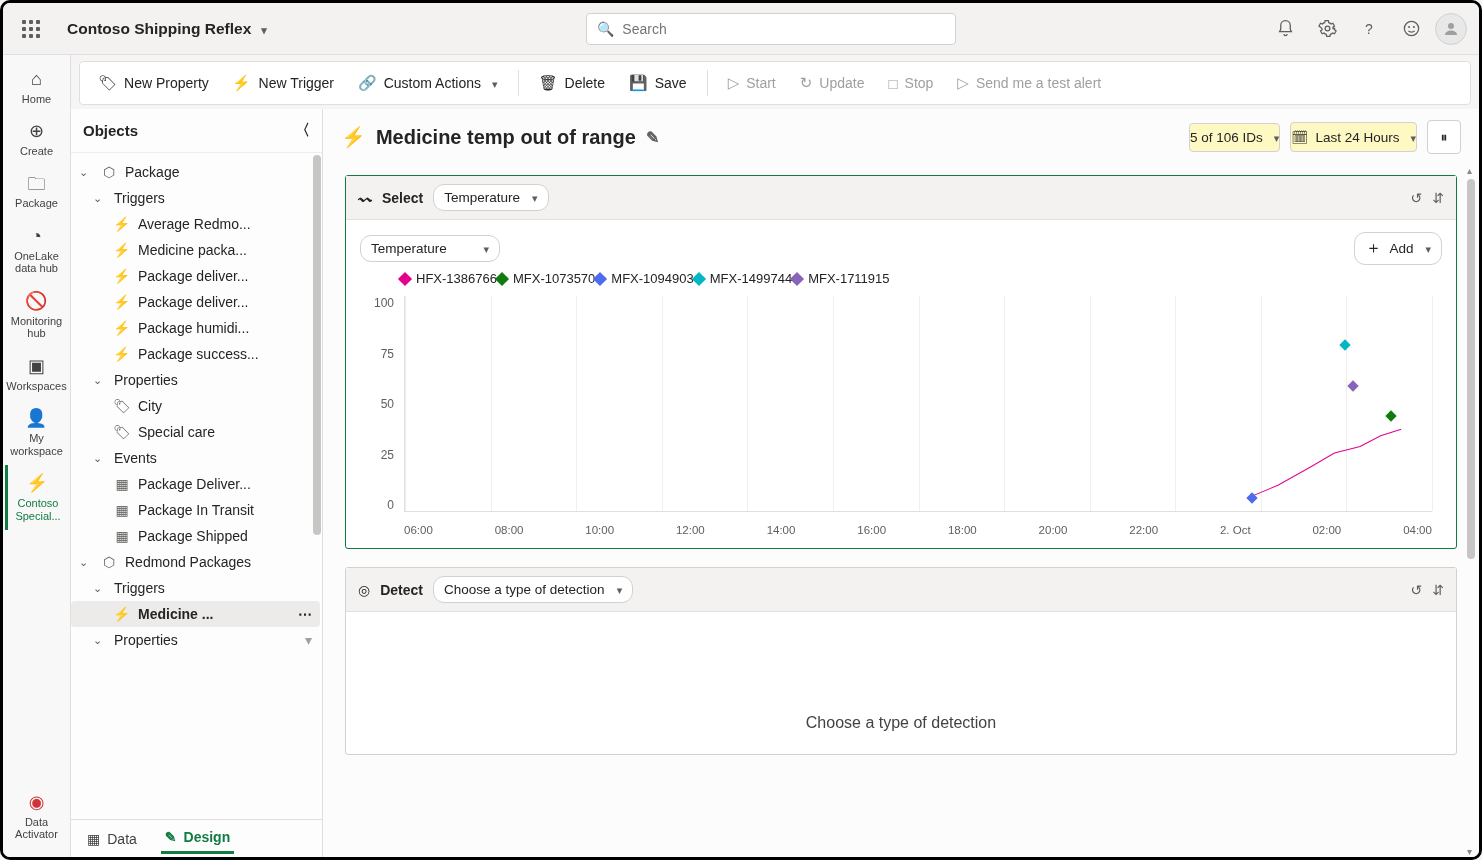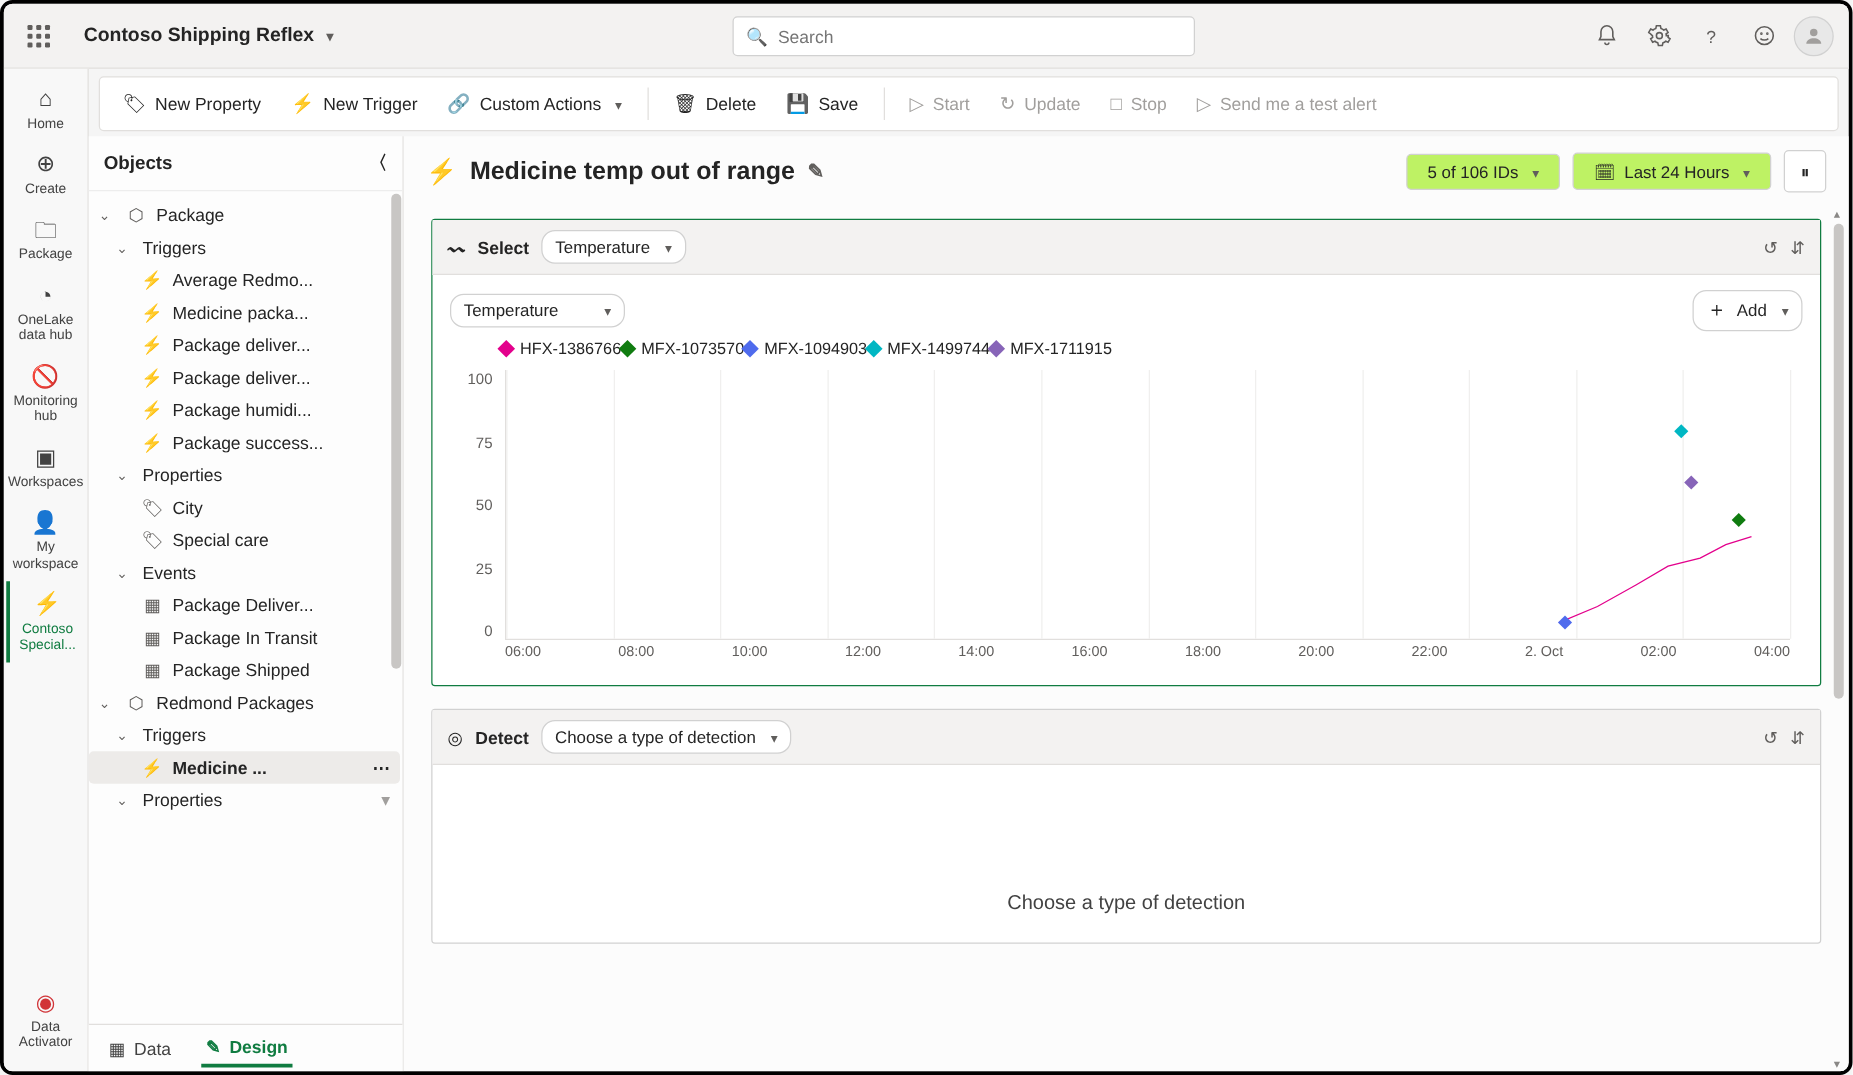--- a/index.html
+++ b/index.html
@@ -56,36 +56,36 @@
 
 
 .footer-tabs { height: 38px; border-top: 1px solid #e1dfdd; display: flex; align-items: center; padding: 0 12px; gap: 20px; background: #fdfdfd; }
 .ftab { display: flex; align-items: center; gap: 7px; padding: 6px 4px; cursor: pointer; font-size: 14px; color: #424242; }
 .ftab.active { font-weight: 600; color: #107c41; border-bottom: 3px solid #107c41; }
 
 
 .canvas { flex: 1; display: flex; flex-direction: column; min-width: 0; background: #fcfcfc; position: relative; }
 .canvas-header { height: 56px; display: flex; align-items: center; padding: 0 18px; gap: 12px; }
 .canvas-title { font-size: 20px; font-weight: 700; display: flex; align-items: center; gap: 10px; }
-.pillbtn { border: 1px solid #d1d1d1; border-radius: 4px; background: #bef264; padding: 6px 16px; display: flex; align-items: center; gap: 7px; cursor: pointer; font-size: 13.5px; }
+.pillbtn { border: 1px solid #d1d1d1; border-radius: 4px; background: #fef9c3; padding: 6px 0; display: flex; align-items: center; gap: 7px; cursor: pointer; font-size: 13.5px; }
 .iconbtn { width: 34px; height: 34px; border: 1px solid #d1d1d1; border-radius: 4px; background: #fff; display: flex; align-items: center; justify-content: center; cursor: pointer; }
 .canvas-body { flex: 1; overflow-y: auto; padding: 10px 22px 10px 22px; display: flex; flex-direction: column; gap: 18px; }
 .card { border: 1px solid #107c41; border-radius: 3px; background: #fff; }
 .card.gray { border-color: #d1d1d1; }
 .card-head { background: #f3f2f1; border-bottom: 1px solid #e1dfdd; padding: 8px 12px; display: flex; align-items: center; gap: 10px; }
 .card-head .title { font-weight: 600; }
 .card-body { padding: 12px 14px; }
 .mini-dd { border: 1px solid #d1d1d1; border-radius: 11px; background: #fff; padding: 5px 10px; display: flex; align-items: center; gap: 8px; cursor: pointer; font-size: 13.5px; }
 .legend { display: flex; padding: 6px 0 10px 40px; font-size: 13px; }
 .legend .litem { display: flex; align-items: center; gap: 6px; }
 .ldot { width: 10px; height: 10px; transform: rotate(45deg); }
 .chart { position: relative; height: 240px; padding-left: 44px; }
 .ylabels { position: absolute; left: 0; top: 0; bottom: 24px; width: 40px; display: flex; flex-direction: column; justify-content: space-between; font-size: 12px; color: #605e5c; text-align: right; padding-right: 6px; }
 .plot { position: absolute; left: 44px; right: 10px; top: 0; bottom: 24px; border-left: 1px solid #e1dfdd; border-bottom: 1px solid #e1dfdd; }
-.xgridlabels { position: absolute; left: 44px; right: 10px; bottom: 0; height: 20px; display: flex; justify-content: space-between; font-size: 11.5px; color: #605e5c; }
+.xgridlabels { position: absolute; left: 44px; right: 10px; bottom: 0; height: 20px; display: flex; justify-content: space-between; font-size: 11.5px; color: #605e5c; align-items: flex-end; }
 .gridv { position: absolute; top: 0; bottom: 0; width: 1px; background: #f0efee; }
 .dot { position: absolute; width: 8px; height: 8px; transform: translate(-50%,-50%) rotate(45deg); }
 svg.line { position: absolute; left: 0; top: 0; width: 100%; height: 100%; overflow: visible; }
 .detect-placeholder { text-align: center; font-size: 16px; color: #424242; padding: 90px 0 10px 0; }
 .head-right { margin-left: auto; display: flex; gap: 10px; align-items: center; color: #605e5c; }
 .chevdown::after { content: "▾"; font-size: 11px; color: #605e5c; margin-left: 4px; }
 .canvas-scroll { position: absolute; right: 2px; top: 56px; bottom: 0; width: 12px; }
 .canvas-scroll .thumb { position: absolute; left: 2px; width: 8px; background: #c8c6c4; border-radius: 4px; }
 </style>
 </head>

